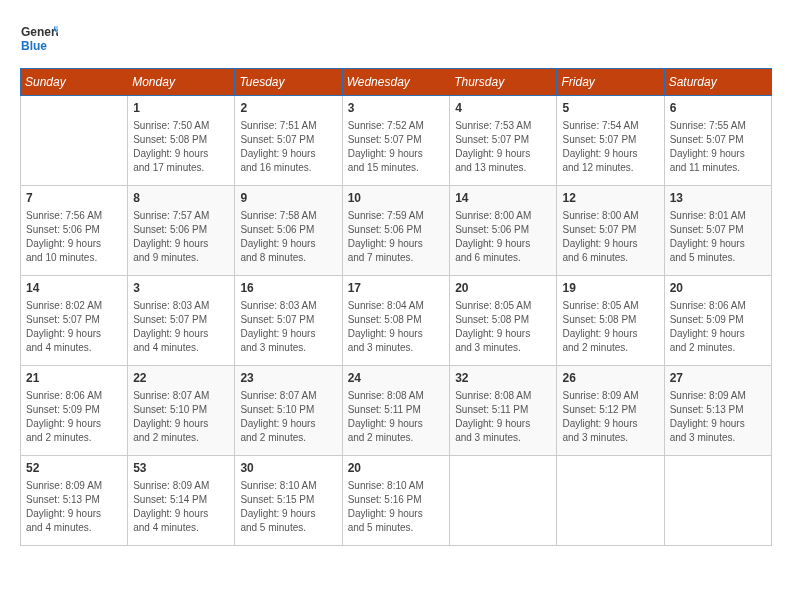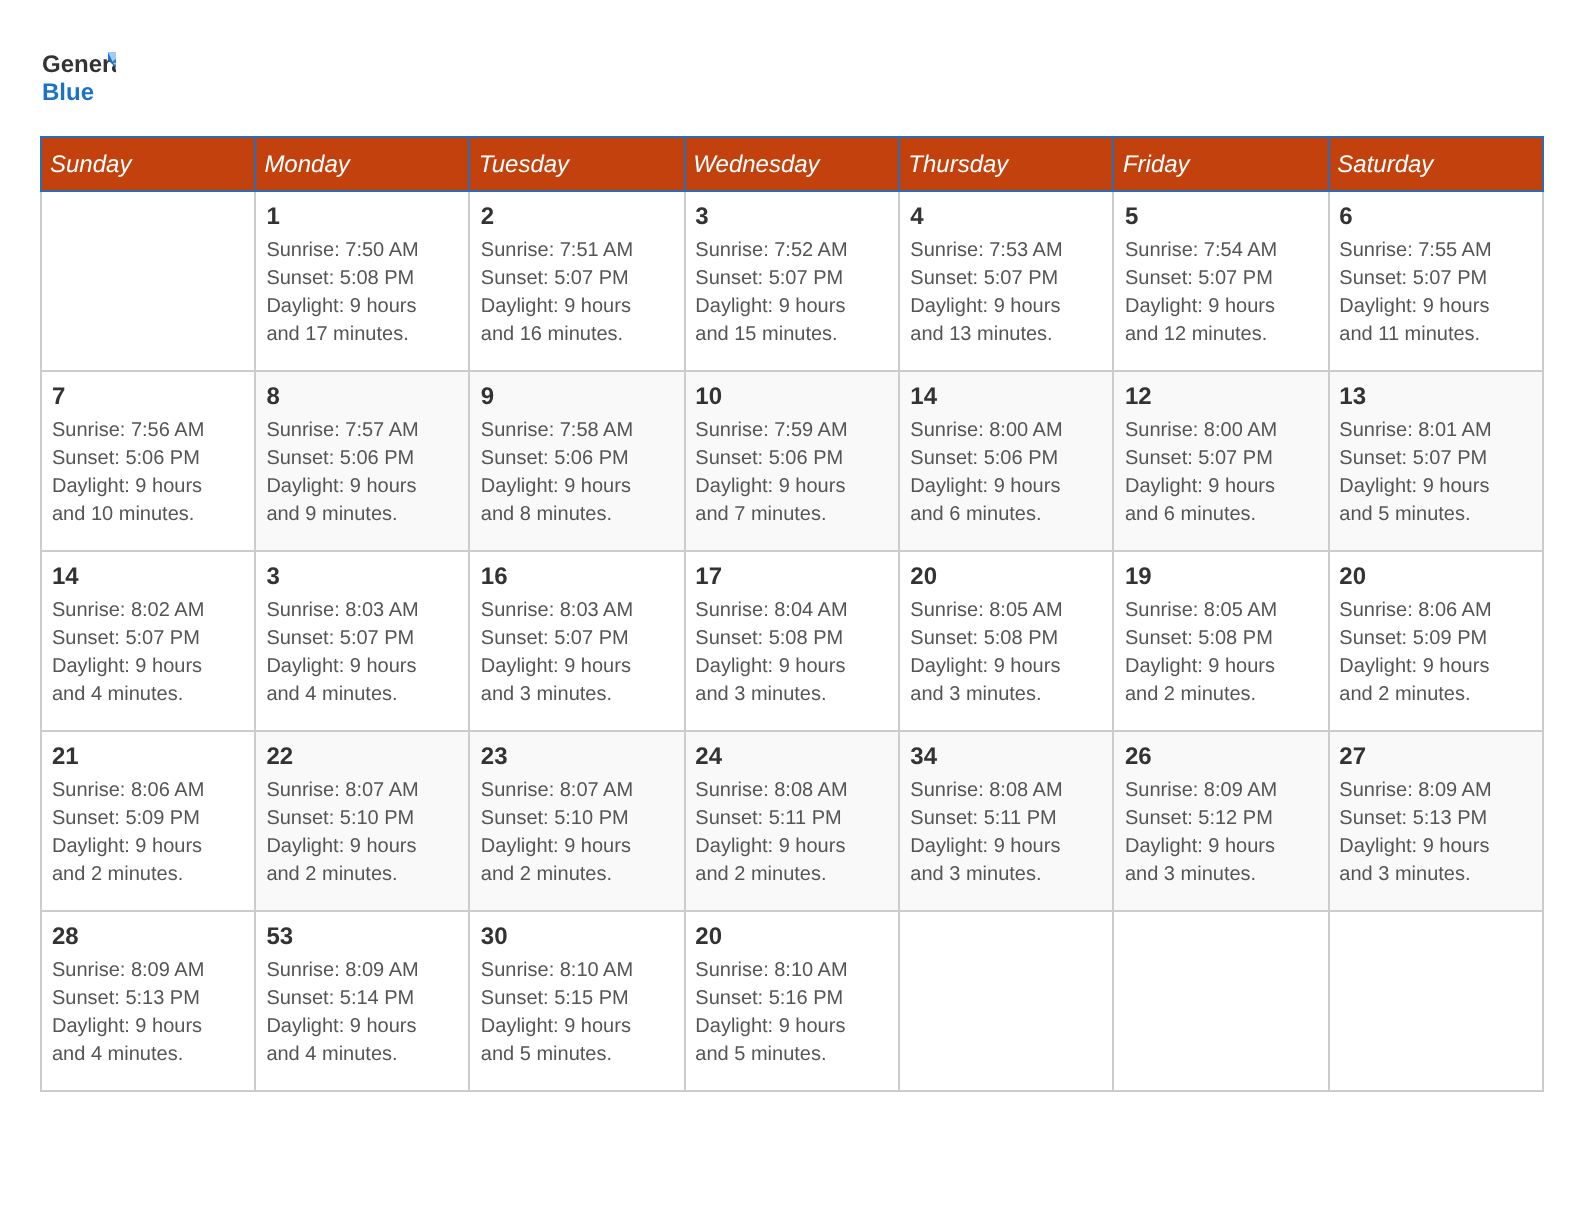--- a/index.html
+++ b/index.html
@@ -210,35 +210,35 @@
         </td>
         <td>
           <span class="day-number">23</span>
           <div class="day-info">Sunrise: 8:07 AM<br>Sunset: 5:10 PM<br>Daylight: 9 hours<br>and 2 minutes.</div>
         </td>
         <td>
           <span class="day-number">24</span>
           <div class="day-info">Sunrise: 8:08 AM<br>Sunset: 5:11 PM<br>Daylight: 9 hours<br>and 2 minutes.</div>
         </td>
         <td>
-          <span class="day-number">34</span>
+          <span class="day-number">32</span>
           <div class="day-info">Sunrise: 8:08 AM<br>Sunset: 5:11 PM<br>Daylight: 9 hours<br>and 3 minutes.</div>
         </td>
         <td>
           <span class="day-number">26</span>
           <div class="day-info">Sunrise: 8:09 AM<br>Sunset: 5:12 PM<br>Daylight: 9 hours<br>and 3 minutes.</div>
         </td>
         <td>
           <span class="day-number">27</span>
           <div class="day-info">Sunrise: 8:09 AM<br>Sunset: 5:13 PM<br>Daylight: 9 hours<br>and 3 minutes.</div>
         </td>
       </tr>
       <tr>
         <td>
-          <span class="day-number">28</span>
+          <span class="day-number">52</span>
           <div class="day-info">Sunrise: 8:09 AM<br>Sunset: 5:13 PM<br>Daylight: 9 hours<br>and 4 minutes.</div>
         </td>
         <td>
           <span class="day-number">53</span>
           <div class="day-info">Sunrise: 8:09 AM<br>Sunset: 5:14 PM<br>Daylight: 9 hours<br>and 4 minutes.</div>
         </td>
         <td>
           <span class="day-number">30</span>
           <div class="day-info">Sunrise: 8:10 AM<br>Sunset: 5:15 PM<br>Daylight: 9 hours<br>and 5 minutes.</div>
         </td>

